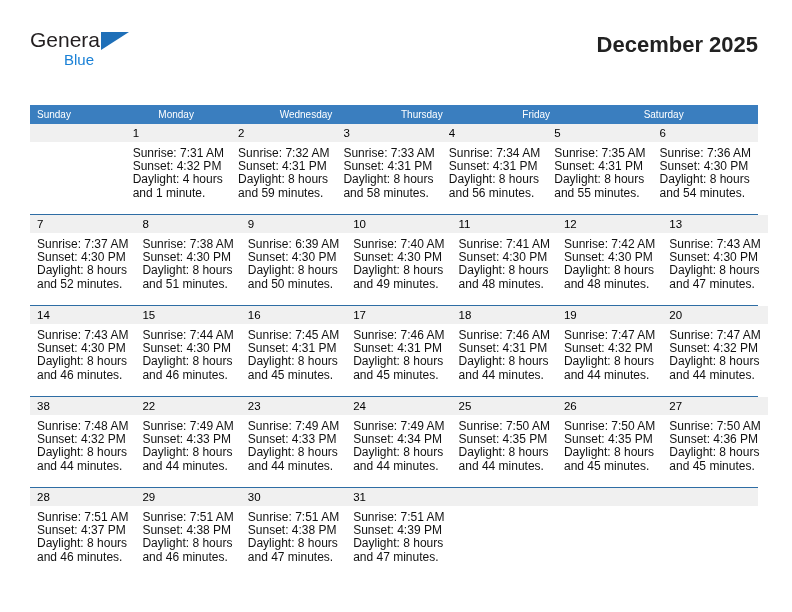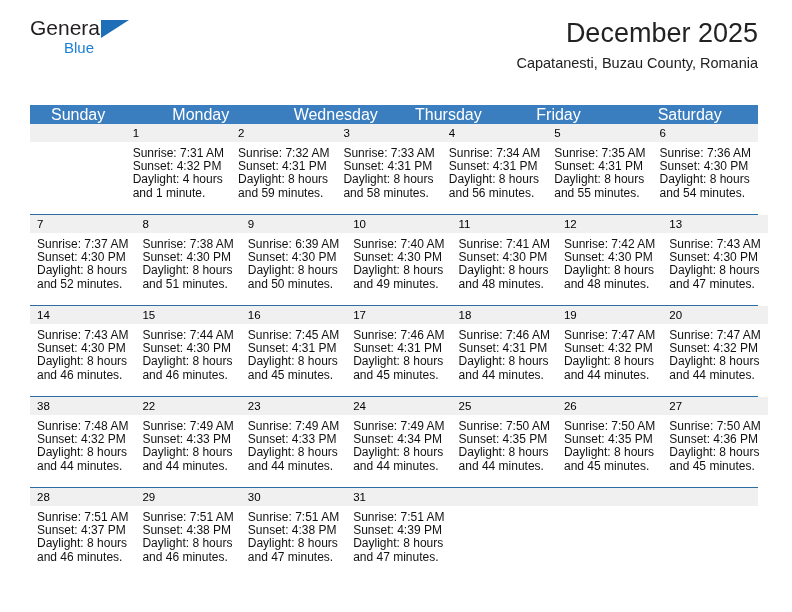--- a/index.html
+++ b/index.html
@@ -18,21 +18,21 @@
     position: relative;
     width: 792px;
     height: 612px;
     box-sizing: border-box;
   }
 
   
   .header {
     position: absolute;
     left: 30px;
-    top: 16px;
+    top: 28px;
     right: 34px;
     height: 64px;
   }
   .brand {
     position: absolute;
     left: 0;
     top: 0;
     width: 200px;
     height: 56px;
   }
@@ -62,24 +62,25 @@
     color: #1a81d6;
     font-family: "Liberation Sans", sans-serif;
   }
   .title-block {
     position: absolute;
     right: 0;
     top: 0;
     text-align: right;
   }
   .cal-title {
-    font-size: 27px;
+    font-size: 22px;
     color: #222222;
     line-height: 34px;
     white-space: nowrap;
+    font-weight: bold;
   }
   .cal-subtitle {
     font-size: 14.5px;
     color: #222222;
     line-height: 22px;
     margin-top: 2px;
     white-space: nowrap;
   }
 
   
@@ -90,23 +91,23 @@
     width: 728px;
   }
   .dow-row {
     display: flex;
     background: #3a7ebf;
     height: 19px;
   }
   .dow-cell {
     flex: 1 1 0;
     color: #ffffff;
-    font-size: 16px;
+    font-size: 10px;
     line-height: 19px;
-    padding-left: 21px;
+    padding-left: 7px;
     box-sizing: border-box;
     overflow: hidden;
     white-space: nowrap;
   }
   .week {
     position: relative;
     border-top: 1.4px solid #2e6da4;
   }
   .week:first-of-type {
     border-top: none;
@@ -151,21 +152,20 @@
   <div class="header">
 
     <div class="brand">
       <span class="brand-general">General</span>
       <span class="brand-triangle"></span>
       <span class="brand-blue">Blue</span>
     </div>
 
     <div class="title-block">
       <div class="cal-title">December 2025</div>
-      <div class="cal-subtitle">Capatanesti, Buzau County, Romania</div>
     </div>
 
   </div>
 
   <div class="calendar">
     <div class="dow-row">
         <div class="dow-cell">Sunday</div>
         <div class="dow-cell">Monday</div>
         <div class="dow-cell">Wednesday</div>
         <div class="dow-cell">Thursday</div>

